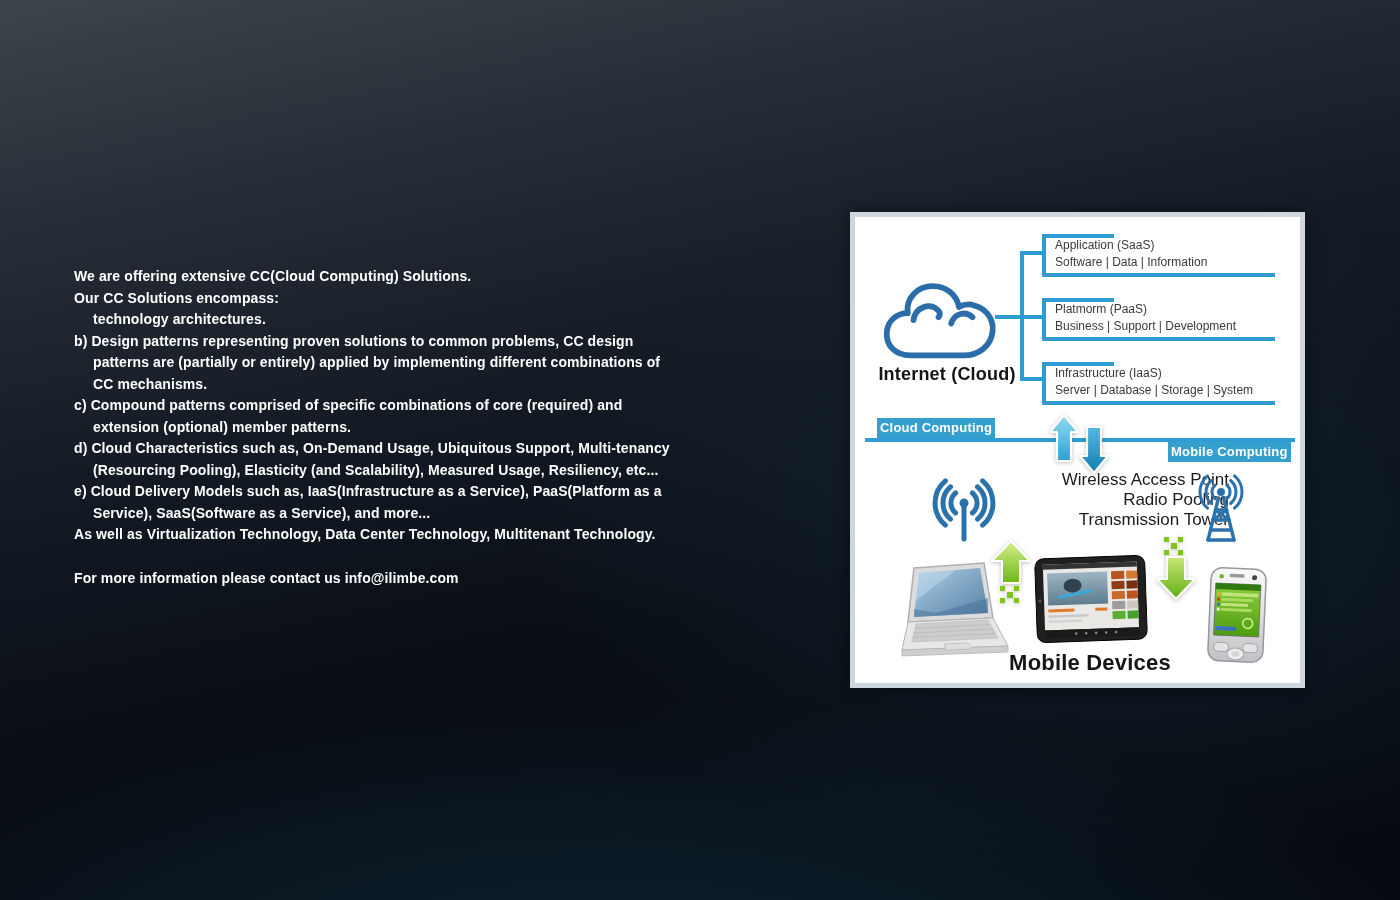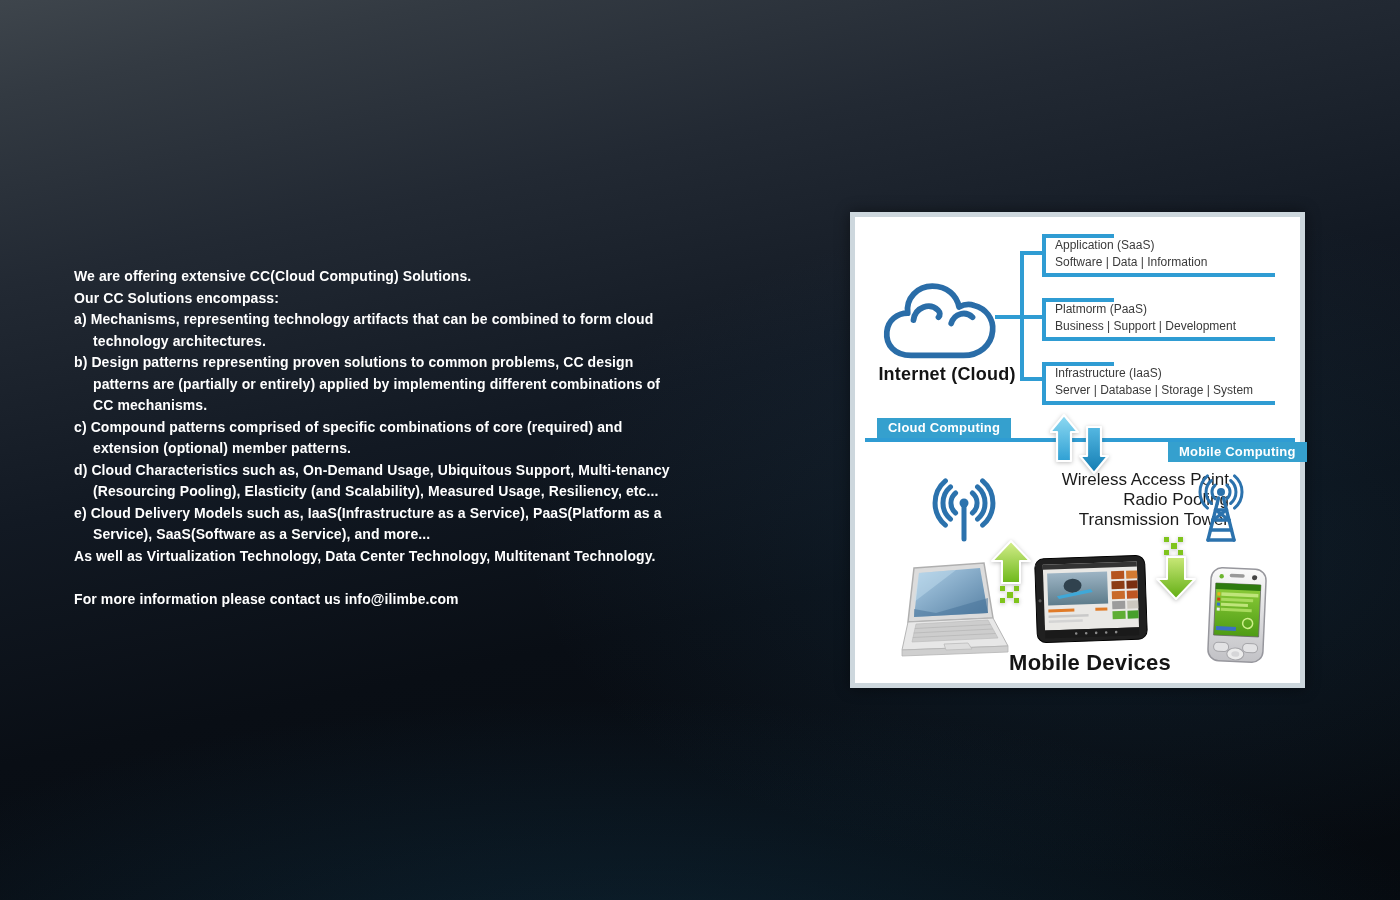--- a/index.html
+++ b/index.html
@@ -42,21 +42,21 @@
   .svc .txt{position:absolute;left:13px;top:3px;font-size:12px;line-height:17px;color:#3a3a3a;white-space:nowrap;}
 
   .cloud-wrap{position:absolute;left:23px;top:63px;width:130px;height:82px;}
   .cloud-label{
     position:absolute;left:3px;top:147px;width:178px;text-align:center;
     font-size:18px;font-weight:bold;color:#141414;letter-spacing:0.2px;
   }
 
   .badge{
     position:absolute;background:#35A0CE;color:#ffffff;
-    font-size:13px;font-weight:bold;line-height:20px;padding:0 11px;
+    font-size:13px;font-weight:bold;line-height:20px;padding:0 3px;
     letter-spacing:0.2px;white-space:nowrap;
   }
   .badge-left{left:22px;top:201px;}
   .badge-right{left:313px;top:225px;}
   .divider{left:10px;top:221px;width:430px;height:4px;}
 
   .bluearrows{position:absolute;left:195px;top:196px;filter:drop-shadow(0 1px 2px rgba(0,0,0,0.25));}
 
   .access{
     position:absolute;left:94px;top:253px;width:280px;text-align:right;
@@ -70,21 +70,20 @@
   }
 </style>
 </head>
 <body>
 
 <div class="stage">
 
   <div class="intro">
     <div class="ln">We are offering extensive CC(Cloud Computing) Solutions.</div>
     <div class="ln">Our CC Solutions encompass:</div>
-    <div class="ln">a) Mechanisms, representing technology artifacts that can be combined to form cloud</div>
     <div class="ln ind">technology architectures.</div>
     <div class="ln">b) Design patterns representing proven solutions to common problems, CC design</div>
     <div class="ln ind">patterns are (partially or entirely) applied by implementing different combinations of</div>
     <div class="ln ind">CC mechanisms.</div>
     <div class="ln">c) Compound patterns comprised of specific combinations of core (required) and</div>
     <div class="ln ind">extension (optional) member patterns.</div>
     <div class="ln">d) Cloud Characteristics such as, On-Demand Usage, Ubiquitous Support, Multi-tenancy</div>
     <div class="ln ind">(Resourcing Pooling), Elasticity (and Scalability), Measured Usage, Resiliency, etc...</div>
     <div class="ln">e) Cloud Delivery Models such as, IaaS(Infrastructure as a Service), PaaS(Platform as a</div>
     <div class="ln ind">Service), SaaS(Software as a Service), and more...</div>

